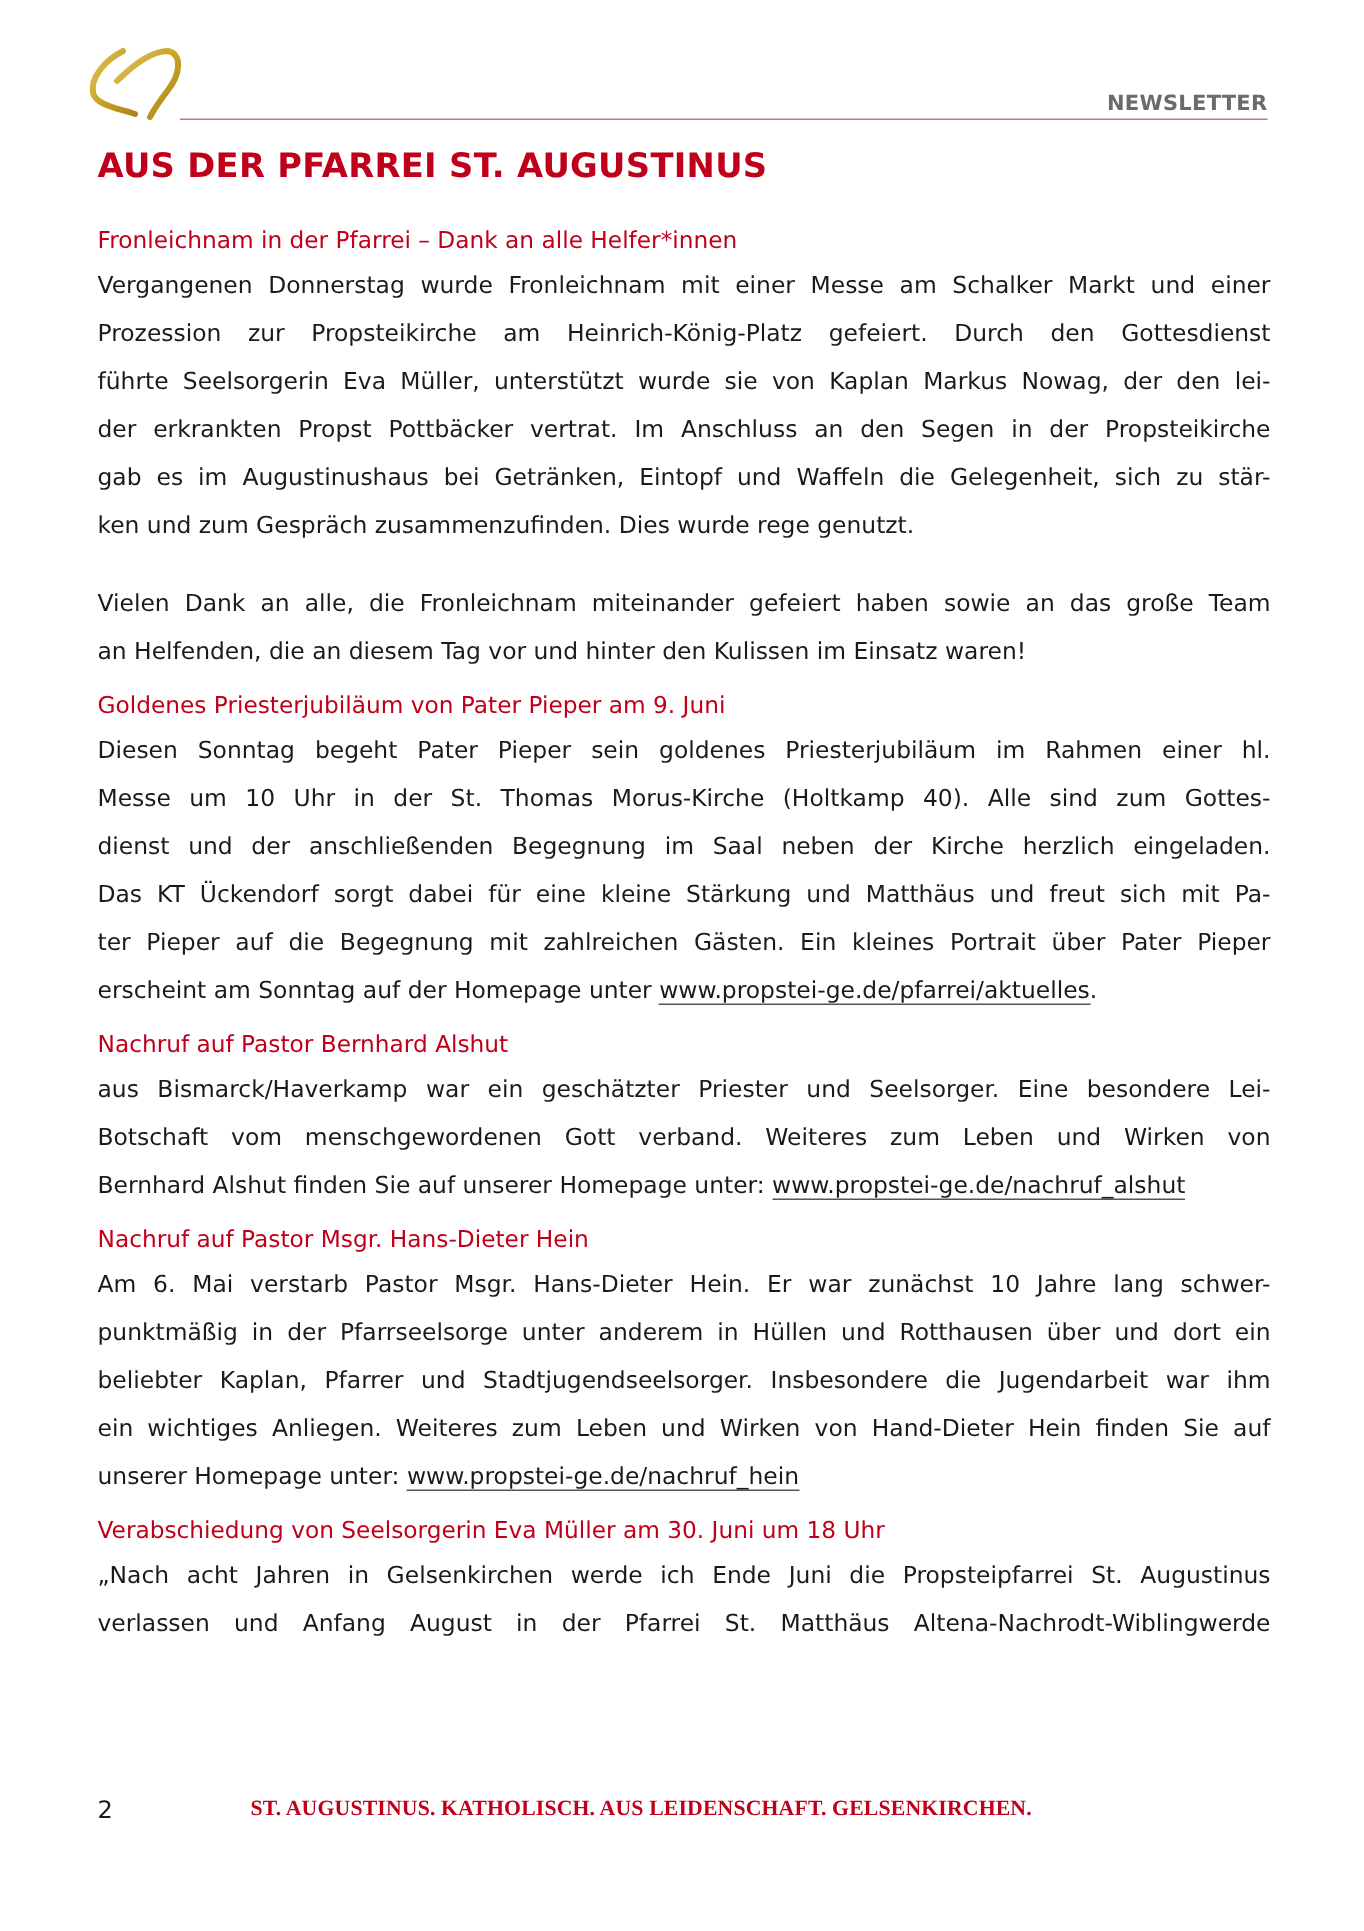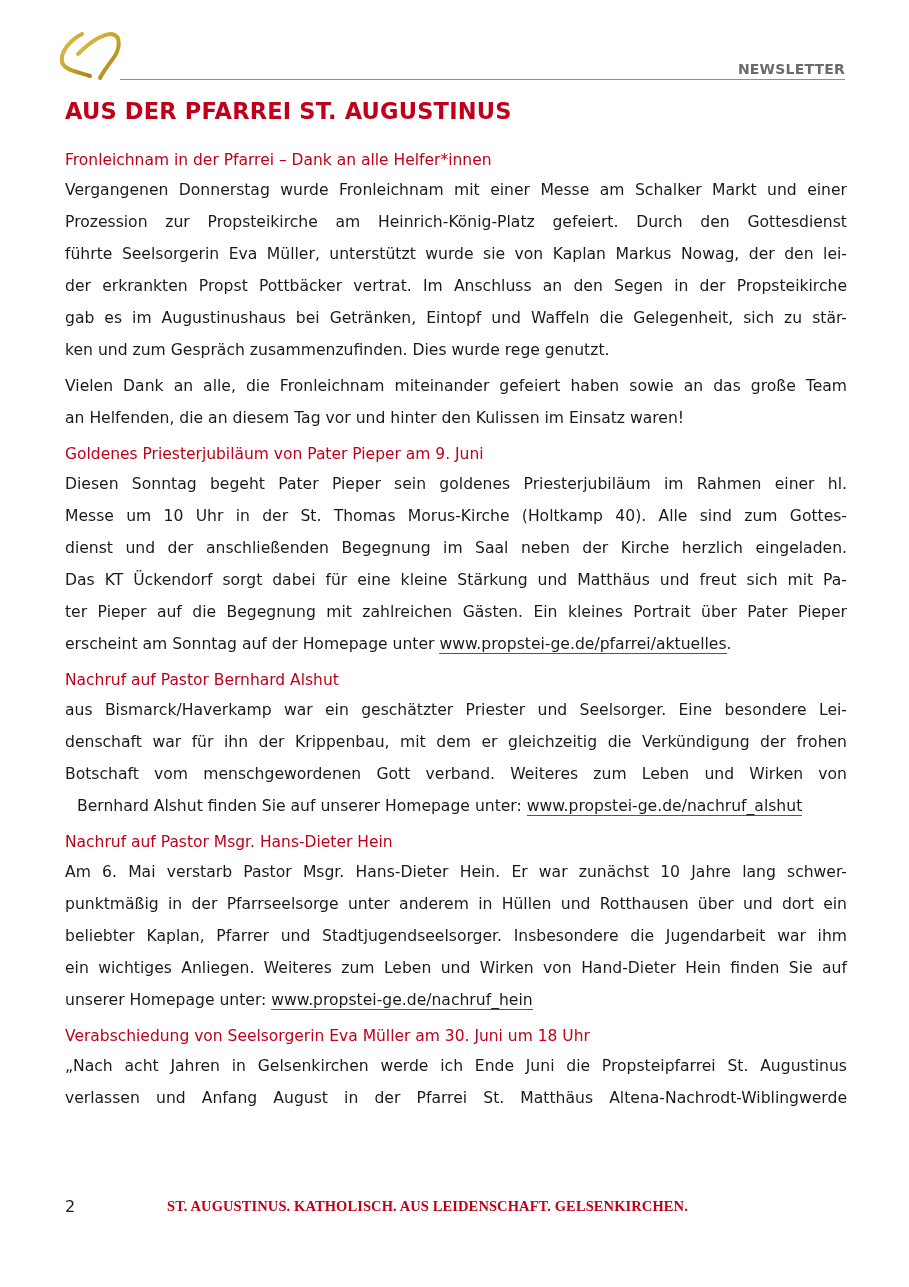--- a/index.html
+++ b/index.html
@@ -74,21 +74,21 @@
       display: block;
       white-space: nowrap;
       text-align: justify;
       text-align-last: justify;
       width: 782px;
     }
     .line.last {
       text-align-last: left;
     }
     .para + .para {
-      margin-top: 4px;
+      margin-top: 20px;
     }
     .section + .section {
       margin-top: 6px;
     }
     a.link {
       color: #1a1a1a;
       text-decoration: none;
       border-bottom: 1.5px solid #555;
     }
     .footer-num {
@@ -153,23 +153,22 @@
         <span class="line">dienst und der anschließenden Begegnung im Saal neben der Kirche herzlich eingeladen.</span>
         <span class="line">Das KT Ückendorf sorgt dabei für eine kleine Stärkung und Matthäus und freut sich mit Pa-</span>
         <span class="line">ter Pieper auf die Begegnung mit zahlreichen Gästen. Ein kleines Portrait über Pater Pieper</span>
         <span class="line last"><span style="white-space: pre;">erscheint am Sonntag auf der Homepage unter </span><a class="link">www.propstei-ge.de/pfarrei/aktuelles</a><span>.</span></span>
       </p>
     </div>
     <div class="section">
       <h2 class="section-heading">Nachruf auf Pastor Bernhard Alshut</h2>
       <p class="para">
         <span class="line">aus Bismarck/Haverkamp war ein geschätzter Priester und Seelsorger. Eine besondere Lei-</span>
-        <span class="line">denschaft war für ihn der Krippenbau, mit dem er gleichzeitig die Verkündigung der frohen</span>
         <span class="line">Botschaft vom menschgewordenen Gott verband. Weiteres zum Leben und Wirken von</span>
-        <span class="line last"><span style="white-space: pre; margin-left: 12px;">Bernhard Alshut finden Sie auf unserer Homepage unter: </span><a class="link">www.propstei-ge.de/nachruf_alshut</a><span></span></span>
+        <span class="line last"><span style="white-space: pre;">Bernhard Alshut finden Sie auf unserer Homepage unter: </span><a class="link">www.propstei-ge.de/nachruf_alshut</a><span></span></span>
       </p>
     </div>
     <div class="section">
       <h2 class="section-heading">Nachruf auf Pastor Msgr. Hans-Dieter Hein</h2>
       <p class="para">
         <span class="line">Am 6. Mai verstarb Pastor Msgr. Hans-Dieter Hein. Er war zunächst 10 Jahre lang schwer-</span>
         <span class="line">punktmäßig in der Pfarrseelsorge unter anderem in Hüllen und Rotthausen über und dort ein</span>
         <span class="line">beliebter Kaplan, Pfarrer und Stadtjugendseelsorger. Insbesondere die Jugendarbeit war ihm</span>
         <span class="line">ein wichtiges Anliegen. Weiteres zum Leben und Wirken von Hand-Dieter Hein finden Sie auf</span>
         <span class="line last"><span style="white-space: pre;">unserer Homepage unter: </span><a class="link">www.propstei-ge.de/nachruf_hein</a><span></span></span>

